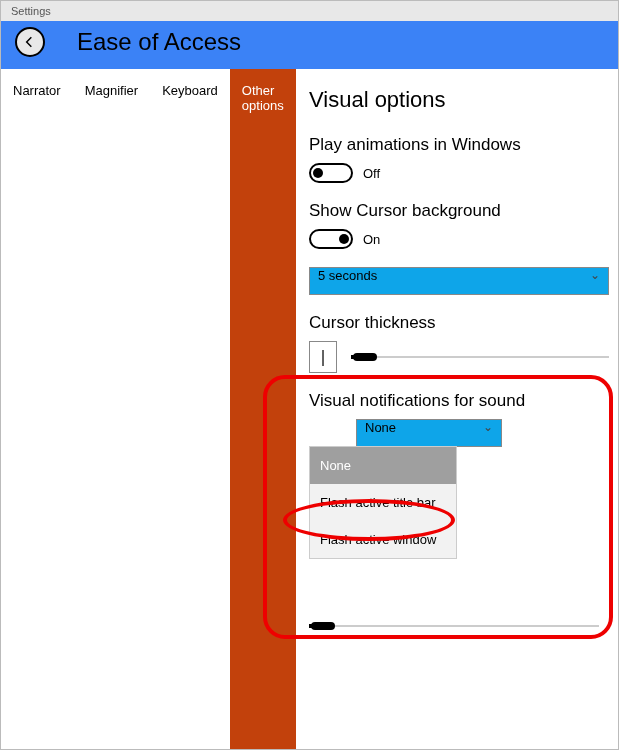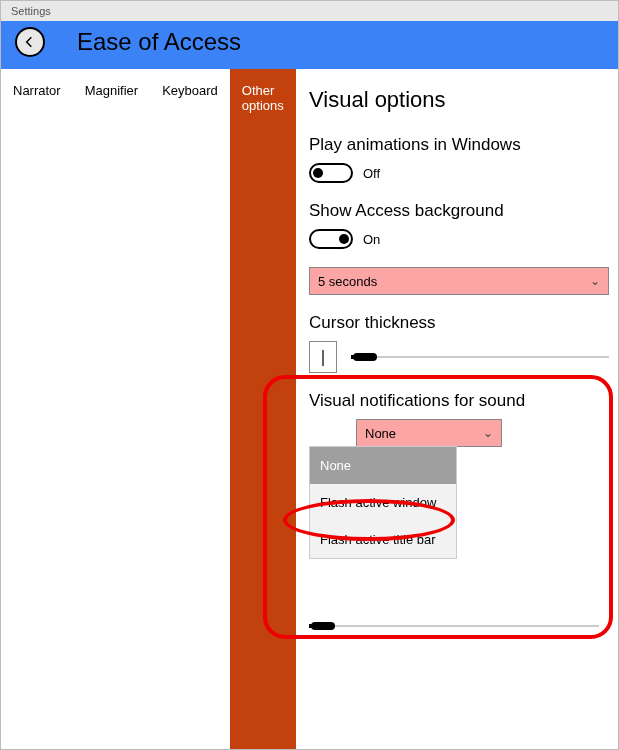--- a/index.html
+++ b/index.html
@@ -70,25 +70,25 @@
 .toggle .knob {
   width: 10px; height: 10px;
   background: #000;
   border-radius: 50%;
   position: absolute; top: 50%; transform: translateY(-50%);
 }
 .toggle-state { font-size: 13px; }
 .select {
   border: 1px solid #888;
   height: 28px;
-  display: flex; align-items: center; justify-content: space-between;
+  display: flex; align-items: flex-start; justify-content: space-between;
   padding: 0 8px;
   font-size: 13px;
   cursor: pointer;
-  background: #fca5a5;
+  background: #0ea5e9;
 }
 .select-wide { width: 300px; }
 .select-narrow { width: 146px; }
 .chev { font-size: 12px; color: #444; }
 .cursor-row { display: flex; align-items: center; gap: 14px; }
 .cursor-preview {
   width: 28px; height: 32px;
   border: 1px solid #888;
   display: flex; align-items: center; justify-content: center;
   font-size: 15px;
@@ -170,21 +170,21 @@
         <div class="setting-label">Play animations in Windows</div>
         <div class="toggle-row">
           <div class="toggle off">
               <div class="knob"></div>
             </div>
           <div class="toggle-state">Off</div>
         </div>
       </div>
 
       <div class="setting">
-        <div class="setting-label">Show Access background</div>
+        <div class="setting-label">Show Cursor background</div>
         <div class="toggle-row">
           <div class="toggle on">
               <div class="knob"></div>
             </div>
           <div class="toggle-state">On</div>
         </div>
       </div>
 
       <div class="setting">
         <div class="select select-wide">
@@ -207,22 +207,22 @@
 
       <div class="setting">
         <div class="setting-label">Visual notifications for sound</div>
         <div class="dropdown-wrap">
           <div class="select select-narrow">
             <span>None</span>
             <span class="chev">⌄</span>
           </div>
           <div class="dropdown-list">
             <div class="dropdown-option selected">None</div>
+            <div class="dropdown-option">Flash active title bar</div>
             <div class="dropdown-option">Flash active window</div>
-            <div class="dropdown-option">Flash active title bar</div>
           </div>
         </div>
       </div>
 
       <div class="lower-slider-wrap">
         <div class="slider" style="width:290px;">
           <div class="slider-track"></div>
           <div class="slider-fill" style="width:14px;"></div>
           <div class="slider-thumb" style="left:14px;"></div>
         </div>

